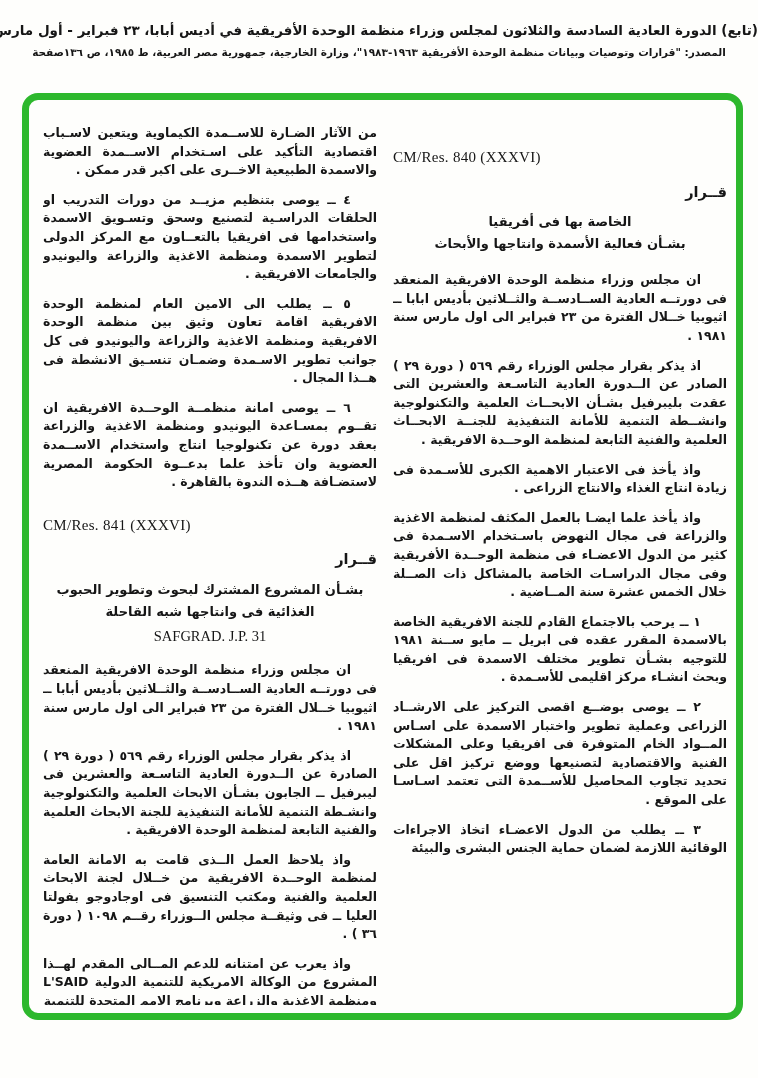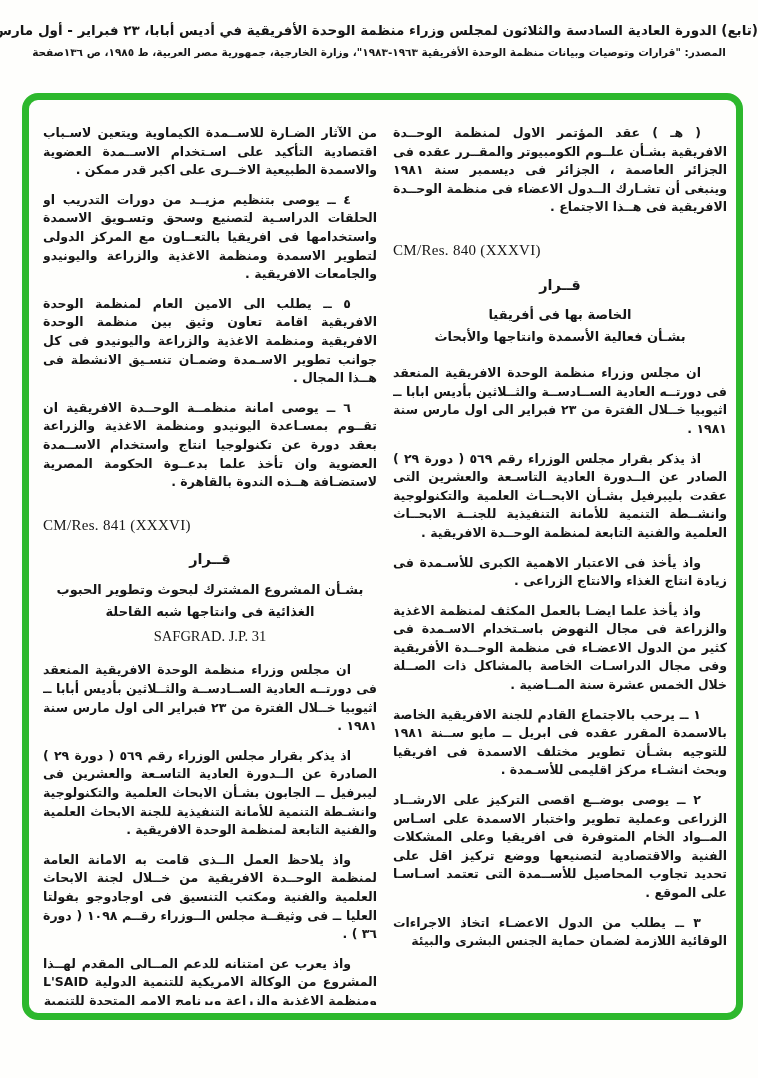--- a/index.html
+++ b/index.html
@@ -75,21 +75,20 @@
   .rescode {
     direction: ltr;
     text-align: left;
     font-family: "Liberation Serif", "DejaVu Serif", serif;
     font-weight: 500;
     font-size: 15px;
     letter-spacing: 0.3px;
     margin: 24px 0 16px 0;
   }
   .heading {
-    text-align: center;
     font-size: 14.5px;
     margin: 4px 0 10px 0;
   }
   .subheading {
     text-align: center;
     font-size: 13px;
     line-height: 22px;
     margin: 0;
   }
   .latin-heading {
@@ -121,21 +120,20 @@
 <div class="page">
 
   <div class="header">
     <div class="header-line1">(تابع) الدورة العادية السادسة والثلاثون لمجلس وزراء منظمة الوحدة الأفريقية في أديس أبابا، ٢٣ فبراير - أول مارس ١٩٨١</div>
     <div class="header-line2">المصدر: "قرارات وتوصيات وبيانات منظمة الوحدة الأفريقية ١٩٦٣-١٩٨٣"، وزارة الخارجية، جمهورية مصر العربية، ط ١٩٨٥، ص ١٣٦صفحة</div>
   </div>
 
   <div class="content-box" style="border-color: rgb(45, 184, 45);">
     <div class="columns">
       <div class="col" id="col-right">
-          <div class="block paragraph">( هـ ) عقد المؤتمر الاول لمنظمة الوحــدة الافريقية بشـأن علــوم الكومبيوتر والمقــرر عقده فى الجزائر العاصمة ، الجزائر فى ديسمبر سنة ١٩٨١ وينبغى أن تشـارك الــدول الاعضاء فى منظمة الوحــدة الافريقية فى هــذا الاجتماع .</div>
           <div class="block rescode">CM/Res. 840 (XXXVI)</div>
           <div class="block heading">قــرار</div>
           <div class="block subheading">الخاصة بها فى أفريقيا</div>
           <div class="block subheading">بشـأن فعالية الأسمدة وانتاجها والأبحاث</div>
           <div class="block paragraph">ان مجلس وزراء منظمة الوحدة الافريقية المنعقد فى دورتــه العادية الســادســة والثــلاثين بأديس ابابا ــ اثيوبيا خــلال الفترة من ٢٣ فبراير الى اول مارس سنة ١٩٨١ .</div>
           <div class="block paragraph">اذ يذكر بقرار مجلس الوزراء رقم ٥٦٩ ( دورة ٢٩ ) الصادر عن الــدورة العادية التاسـعة والعشرين التى عقدت بليبرفيل بشـأن الابحــاث العلمية والتكنولوجية وانشــطة التنمية للأمانة التنفيذية للجنــة الابحــاث العلمية والفنية التابعة لمنظمة الوحــدة الافريقية .</div>
           <div class="block paragraph">واذ يأخذ فى الاعتبار الاهمية الكبرى للأسـمدة فى زيادة انتاج الغذاء والانتاج الزراعى .</div>
           <div class="block paragraph">واذ يأخذ علما ايضـا بالعمل المكثف لمنظمة الاغذية والزراعة فى مجال النهوض باسـتخدام الاسـمدة فى كثير من الدول الاعضـاء فى منظمة الوحــدة الأفريقية وفى مجال الدراسـات الخاصة بالمشاكل ذات الصــلة خلال الخمس عشرة سنة المــاضية .</div>
           <div class="block paragraph">١ ــ يرحب بالاجتماع القادم للجنة الافريقية الخاصة بالاسمدة المقرر عقده فى ابريل ــ مايو ســنة ١٩٨١ للتوجيه بشـأن تطوير مختلف الاسمدة فى افريقيا وبحث انشـاء مركز اقليمى للأسـمدة .</div>
           <div class="block paragraph">٢ ــ يوصى بوضــع اقصى التركيز على الارشــاد الزراعى وعملية تطوير واختبار الاسمدة على اسـاس المــواد الخام المتوفرة فى افريقيا وعلى المشكلات الفنية والاقتصادية لتصنيعها ووضع تركيز اقل على تحديد تجاوب المحاصيل للأســمدة التى تعتمد اسـاسـا على الموقع .</div>

